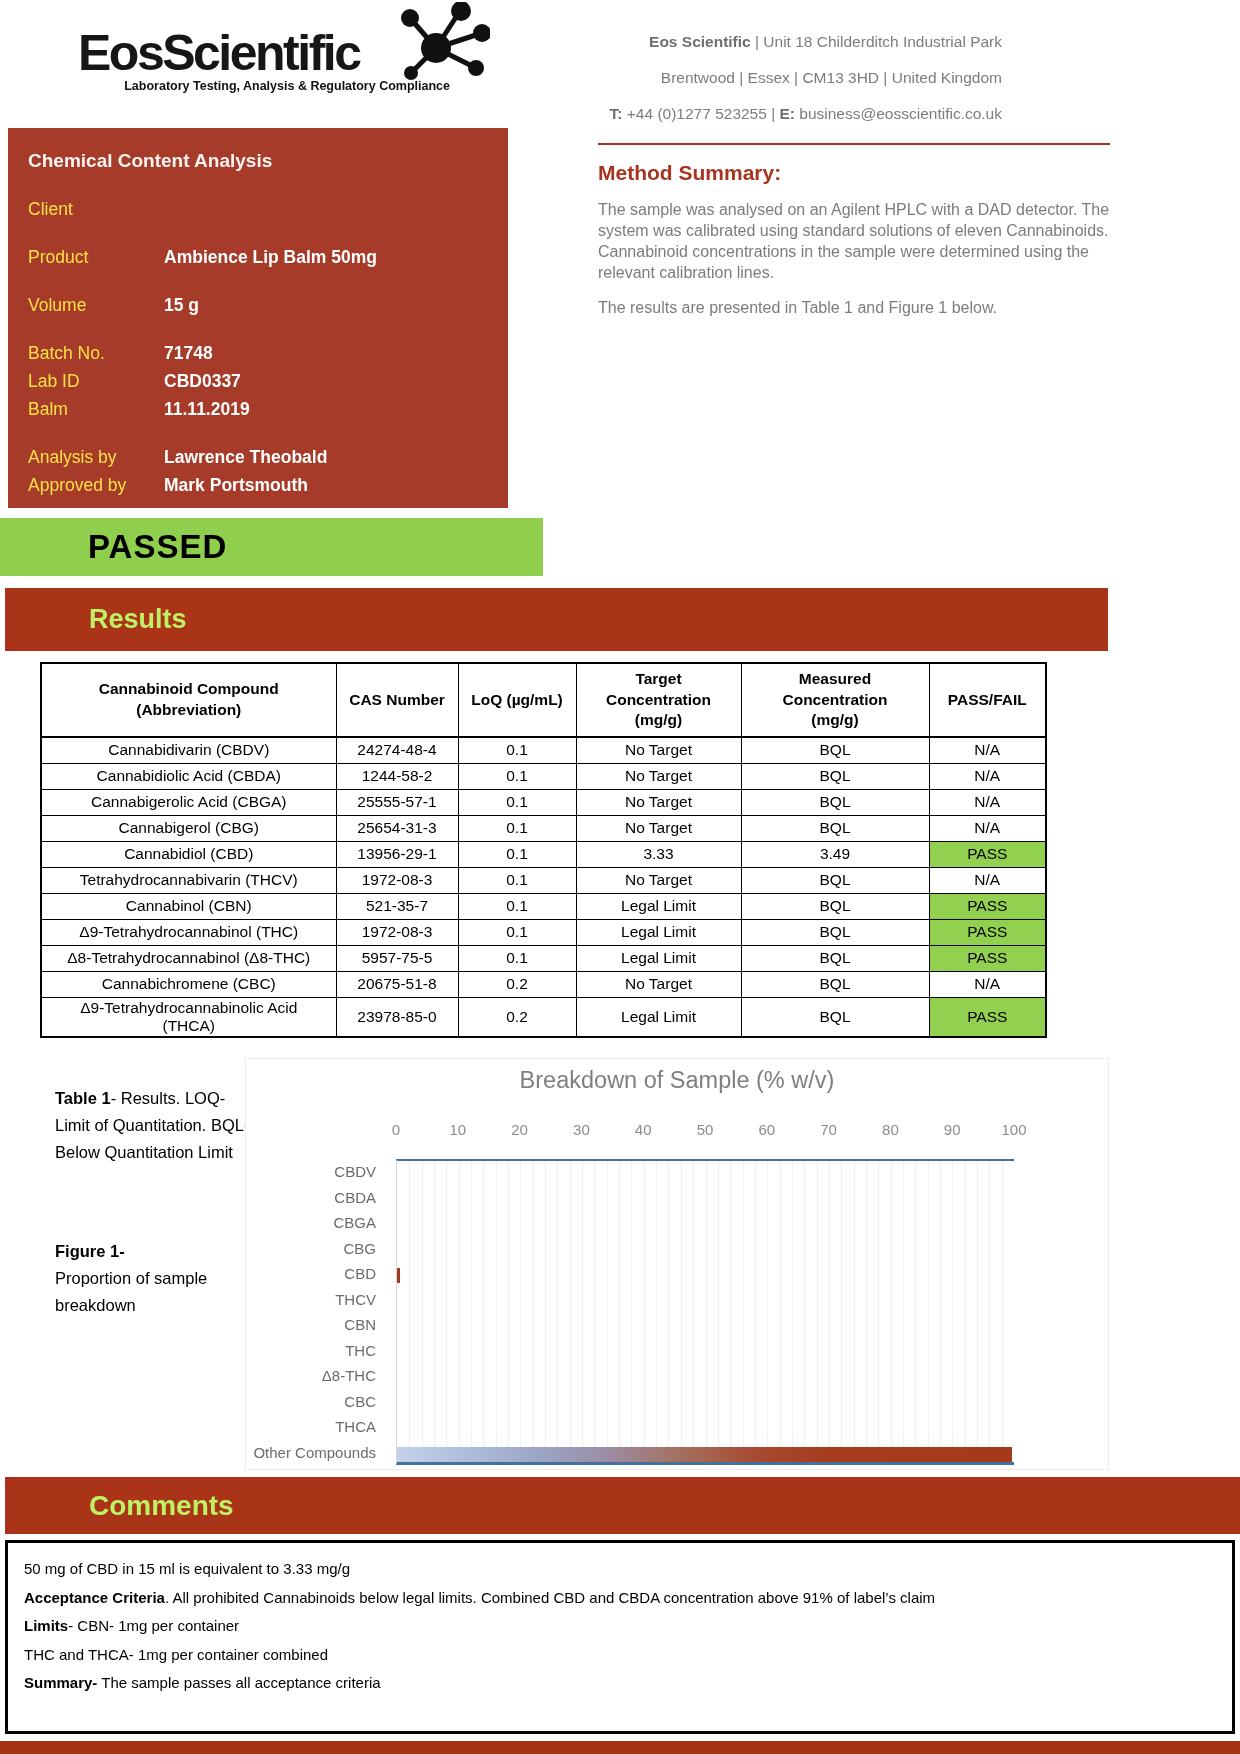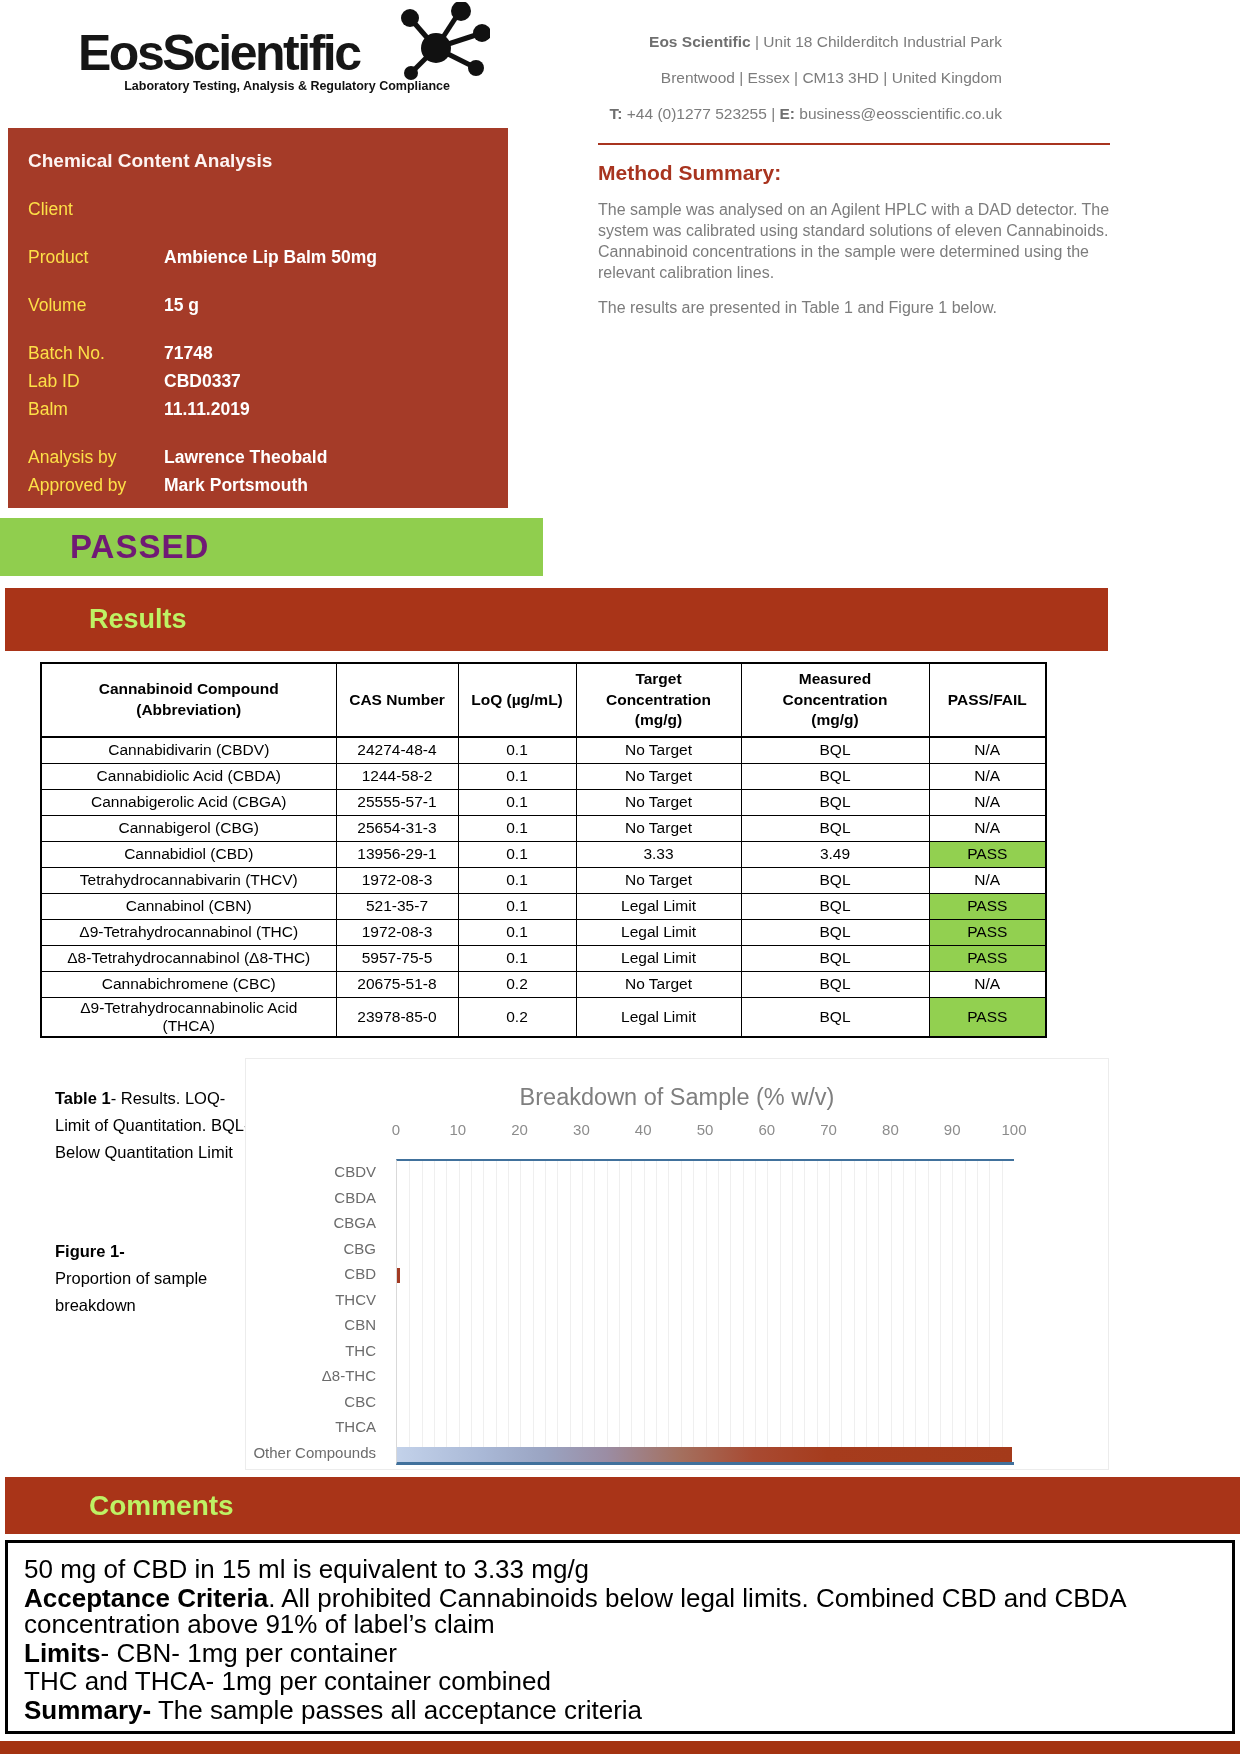--- a/index.html
+++ b/index.html
@@ -24,21 +24,21 @@
   .mb-lg { margin-bottom:25px; } .mb-sm { margin-bottom:5px; }
 
   
   .method { position:absolute; left:598px; top:143px; width:512px; }
   .method-rule { border:0; border-top:2.5px solid #A8341F; }
   .method-heading { color:#A8341F; font-size:21px; font-weight:700; margin-top:16px; }
   .method p { color:#7c7c7c; font-size:16px; line-height:1.32; margin-top:14px; }
 
   
   .passed-banner { position:absolute; left:0; top:518px; width:543px; height:58px; background:#90CE4E; }
-  .passed-banner span { display:block; padding-left:70px; line-height:58px; color:#701a75; font-size:33px; font-weight:700; letter-spacing:1px; }
+  .passed-banner span { display:block; padding-left:88px; line-height:58px; color:#000000; font-size:33px; font-weight:700; letter-spacing:1px; }
   .section-bar { position:absolute; background:#A93418; }
   .results-bar { left:5px; top:588px; width:1103px; height:63px; }
   .results-bar span, .comments-bar span { display:block; padding-left:84px; color:#bef264; font-weight:700; }
   .results-bar span { line-height:63px; font-size:27px; }
   .comments-bar { left:5px; top:1477px; width:1235px; height:57px; }
   .comments-bar span { line-height:57px; font-size:28px; }
 
   
   .results-table { position:absolute; left:40px; top:662px; width:1005px; border-collapse:collapse; table-layout:fixed; }
   .results-table th, .results-table td { border:1.8px solid #000; text-align:center; vertical-align:middle; font-size:15.5px; color:#000; white-space:pre-line; padding:1px 2px; }
@@ -48,36 +48,36 @@
   .col-compound { width:295px; } .col-cas { width:122px; } .col-loq { width:118px; }
   .col-target { width:165px; } .col-measured { width:188px; } .col-pass { width:117px; }
   td.pass-cell { background:#92D050; }
 
   
   .table-note { position:absolute; left:55px; top:1085px; width:195px; font-size:16.5px; line-height:27px; color:#000; }
   .figure-note { position:absolute; left:55px; top:1238px; width:195px; font-size:16.5px; line-height:27px; color:#000; }
 
   
   .chart-box { position:absolute; left:245px; top:1058px; width:864px; height:412px; border:1px solid #ECECEC; background:#fff; }
-  .chart-title { text-align:center; margin-top:25px; font-size:23.5px; color:#7F7F7F; }
+  .chart-title { text-align:center; margin-top:8px; font-size:23.5px; color:#7F7F7F; }
   .chart-ticks { position:absolute; left:150px; top:62px; width:618px; height:20px; }
   .chart-ticks span { position:absolute; transform:translateX(-50%); font-size:15px; color:#8C8C8C; }
   .chart-plot { position:absolute; left:150px; top:100px; width:618px; height:306px; border-top:2px solid #41719C; border-bottom:3px solid #41719C; border-left:1px solid #D9D9D9; }
   .chart-gridlines { position:absolute; inset:0; }
   .gridline { position:absolute; top:0; bottom:0; width:1px; background:#EFEFEF; }
   .chart-cats { position:absolute; left:0; top:100px; width:140px; }
   .chart-cats div { height:25.5px; line-height:25.5px; text-align:right; font-size:15px; color:#6B6B6B; padding-right:10px; white-space:nowrap; }
   .bar-rows { position:absolute; inset:0; }
   .bar-row { height:25.5px; display:flex; align-items:center; position:relative; }
   .hbar { height:15px; background:#A23A22; }
   .hbar-gradient { background:linear-gradient(90deg,#C3D2EA 0%,#A9B8D6 14%,#9AA4C2 24%,#9B8DA4 34%,#A4705F 46%,#A84A32 58%,#A63C1D 70%,#A43A1A 100%); }
 
   
   .comments-box { position:absolute; left:5px; top:1540px; width:1230px; height:194px; border:3.5px solid #000; padding:13px 16px 0 16px; }
-  .comments-box .cline { font-size:26px; line-height:26.5px; color:#000; margin-bottom:2px; }
+  .comments-box .cline { font-size:15px; line-height:26.5px; color:#000; margin-bottom:2px; }
 
   .footer-bar { position:absolute; left:0; top:1741px; width:1240px; height:13px; background:#A43311; }
 </style>
 </head>
 <body>
 
 <div class="page">
 
   <div class="logo-block">
     <div class="logo-text">EosScientific</div>

